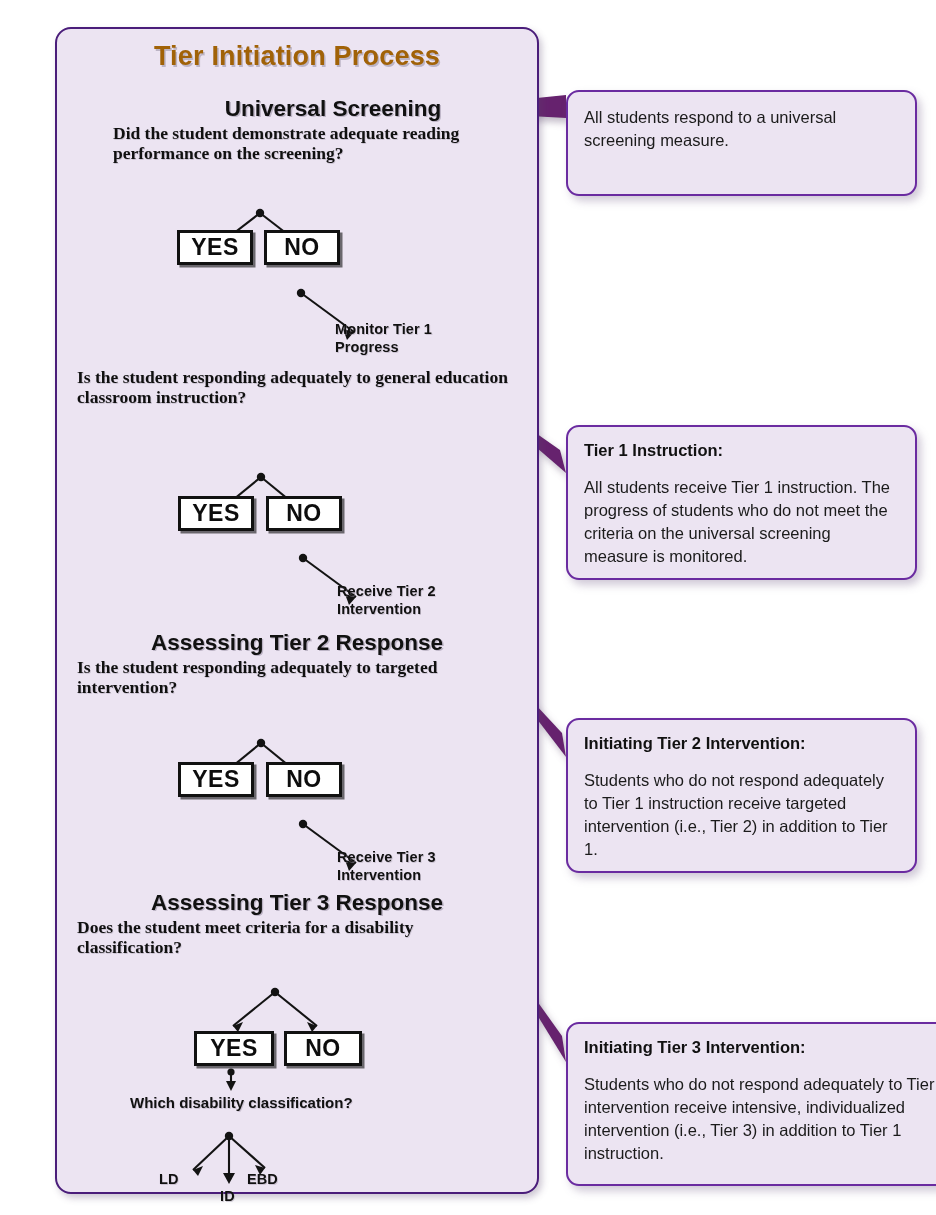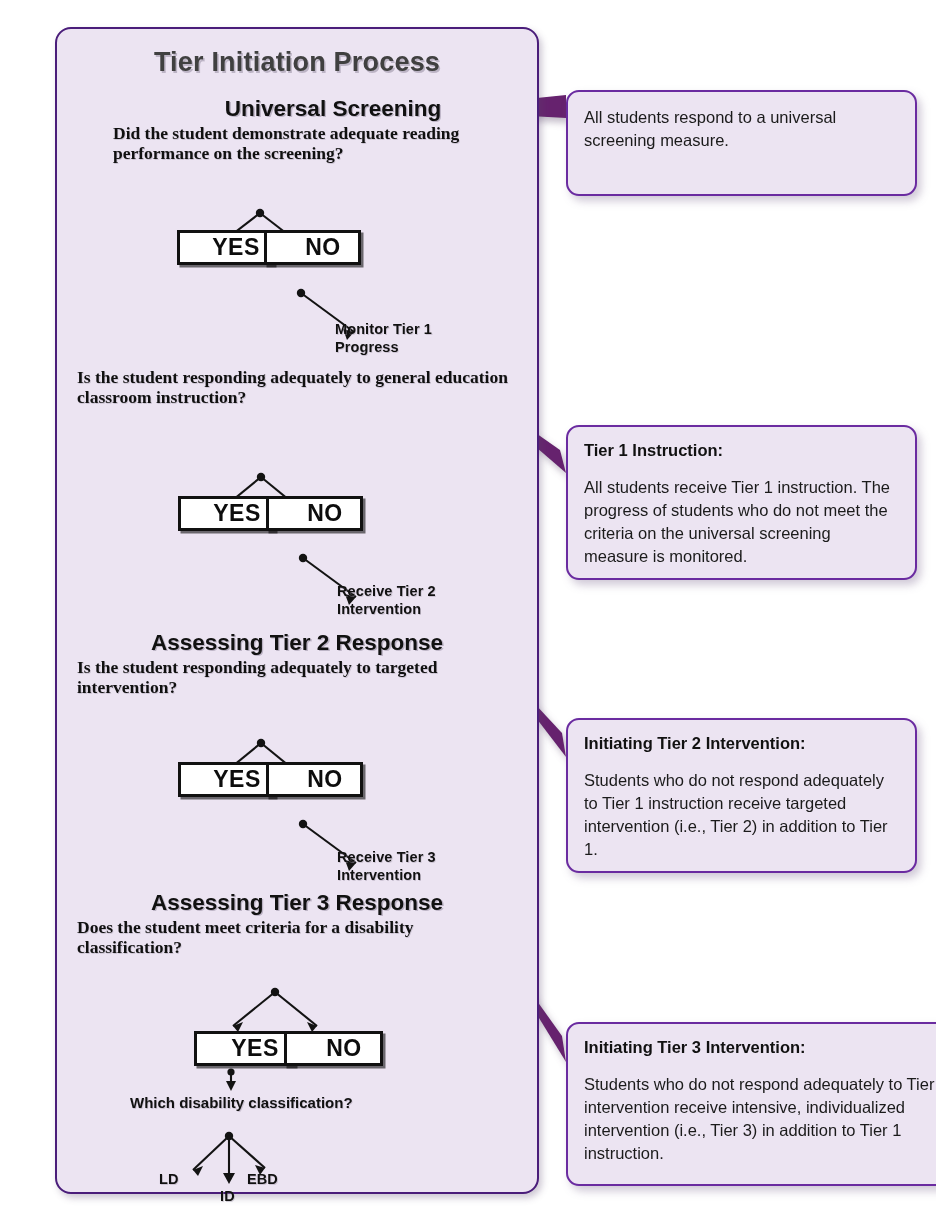--- a/index.html
+++ b/index.html
@@ -9,22 +9,22 @@
 
   
   #flow-panel{
     position:absolute;left:55px;top:27px;width:480px;height:1163px;
     background:#ece4f2;border:2.5px solid #4a1d7a;border-radius:16px;
     box-shadow:3px 4px 7px rgba(90,70,110,.30);
     overflow:visible;
   }
 
   #panel-title{
-    position:absolute;left:0;top:18px;width:480px;text-align:center;
-    font-size:27px;font-weight:bold;color:#404040;letter-spacing:.2px;
+    position:absolute;left:0;top:12px;width:480px;text-align:center;
+    font-size:27px;font-weight:bold;color:#a16207;letter-spacing:.2px;
     text-shadow:1.5px 1.5px 0 rgba(150,140,160,.55);
   }
 
   
   .section{position:absolute;left:0;width:480px;}
   .sec-head{
     text-align:center;font-size:22.5px;font-weight:bold;color:#111;
     text-shadow:1.4px 1.4px 0 rgba(150,140,160,.55);
     line-height:1.05;
   }
@@ -36,21 +36,20 @@
   }
 
   
   .ynbox{
     position:absolute;background:#ffffff;
     border:3.5px solid #111111;
     box-shadow:2.5px 2.5px 0 rgba(0,0,0,.55);
     font-size:23px;font-weight:bold;color:#0d0d0d;
     text-align:center;line-height:28px;height:29px;
     letter-spacing:.5px;
-    padding-left:21px;
   }
 
   .leaf{
     position:absolute;font-size:14.5px;font-weight:bold;color:#111;
     line-height:1.22;letter-spacing:.1px;
     text-shadow:.8px .8px 0 rgba(160,150,170,.42);
   }
 
   .mini-q{
     position:absolute;font-size:15px;font-weight:bold;color:#111;

